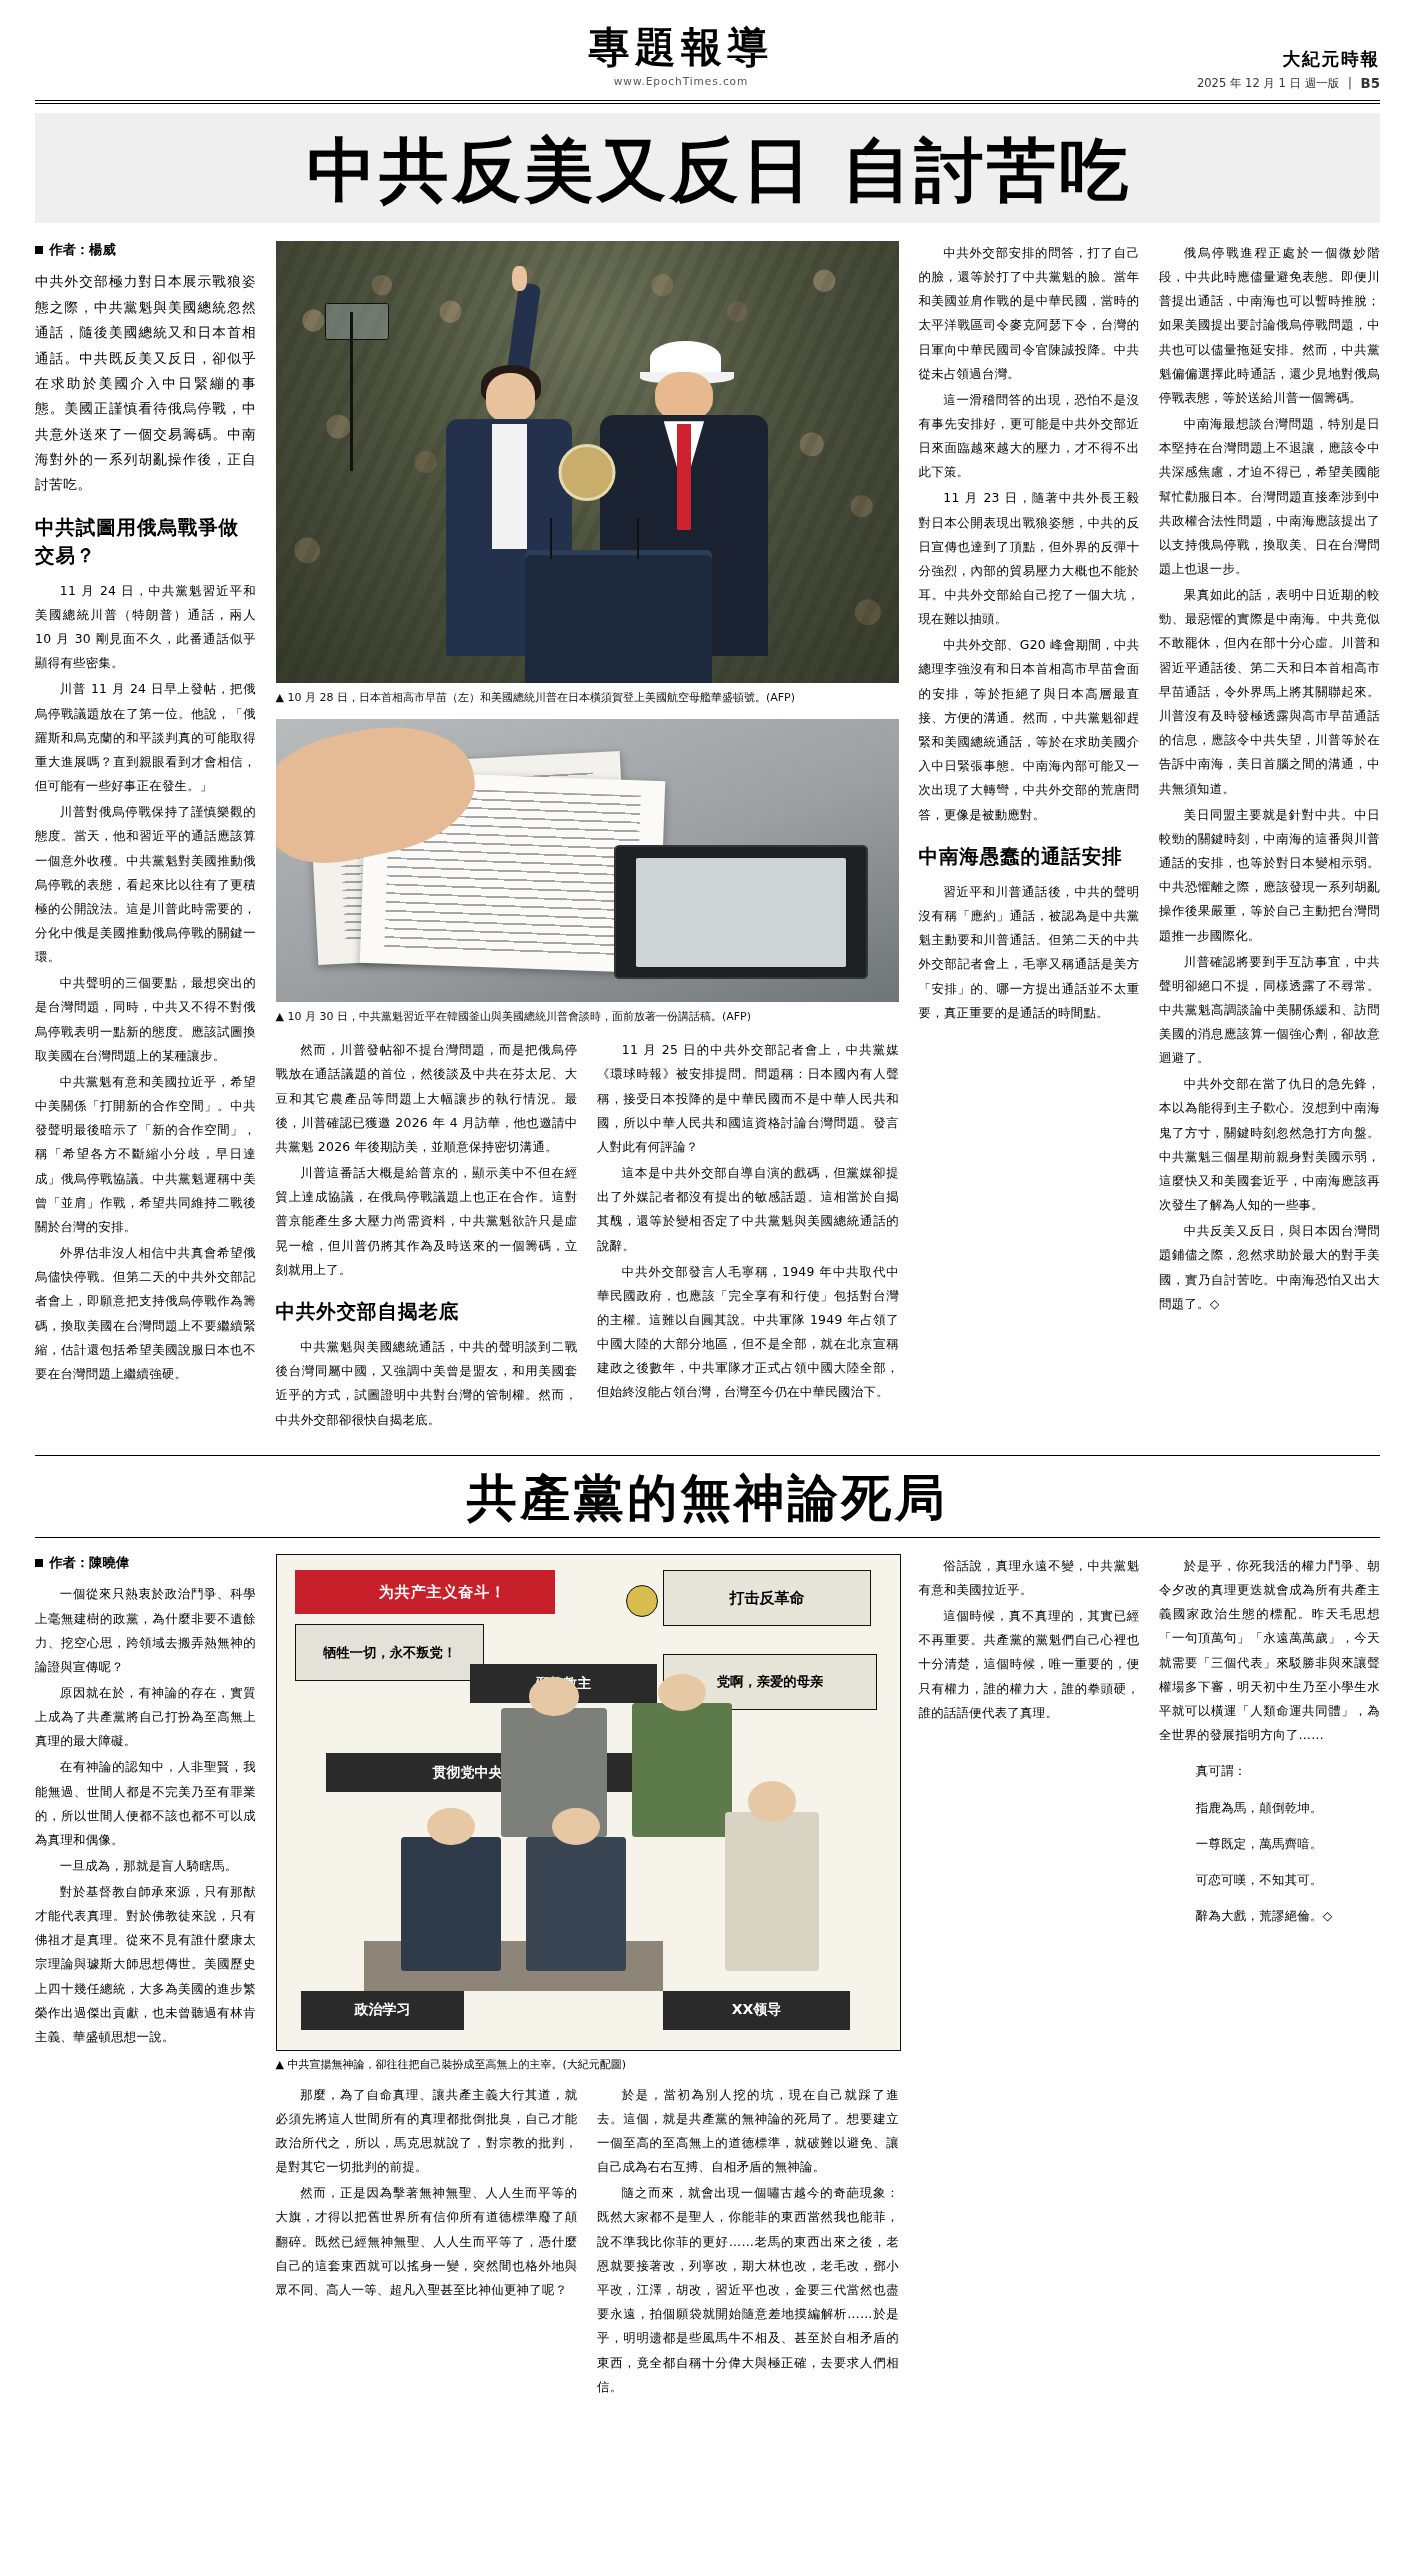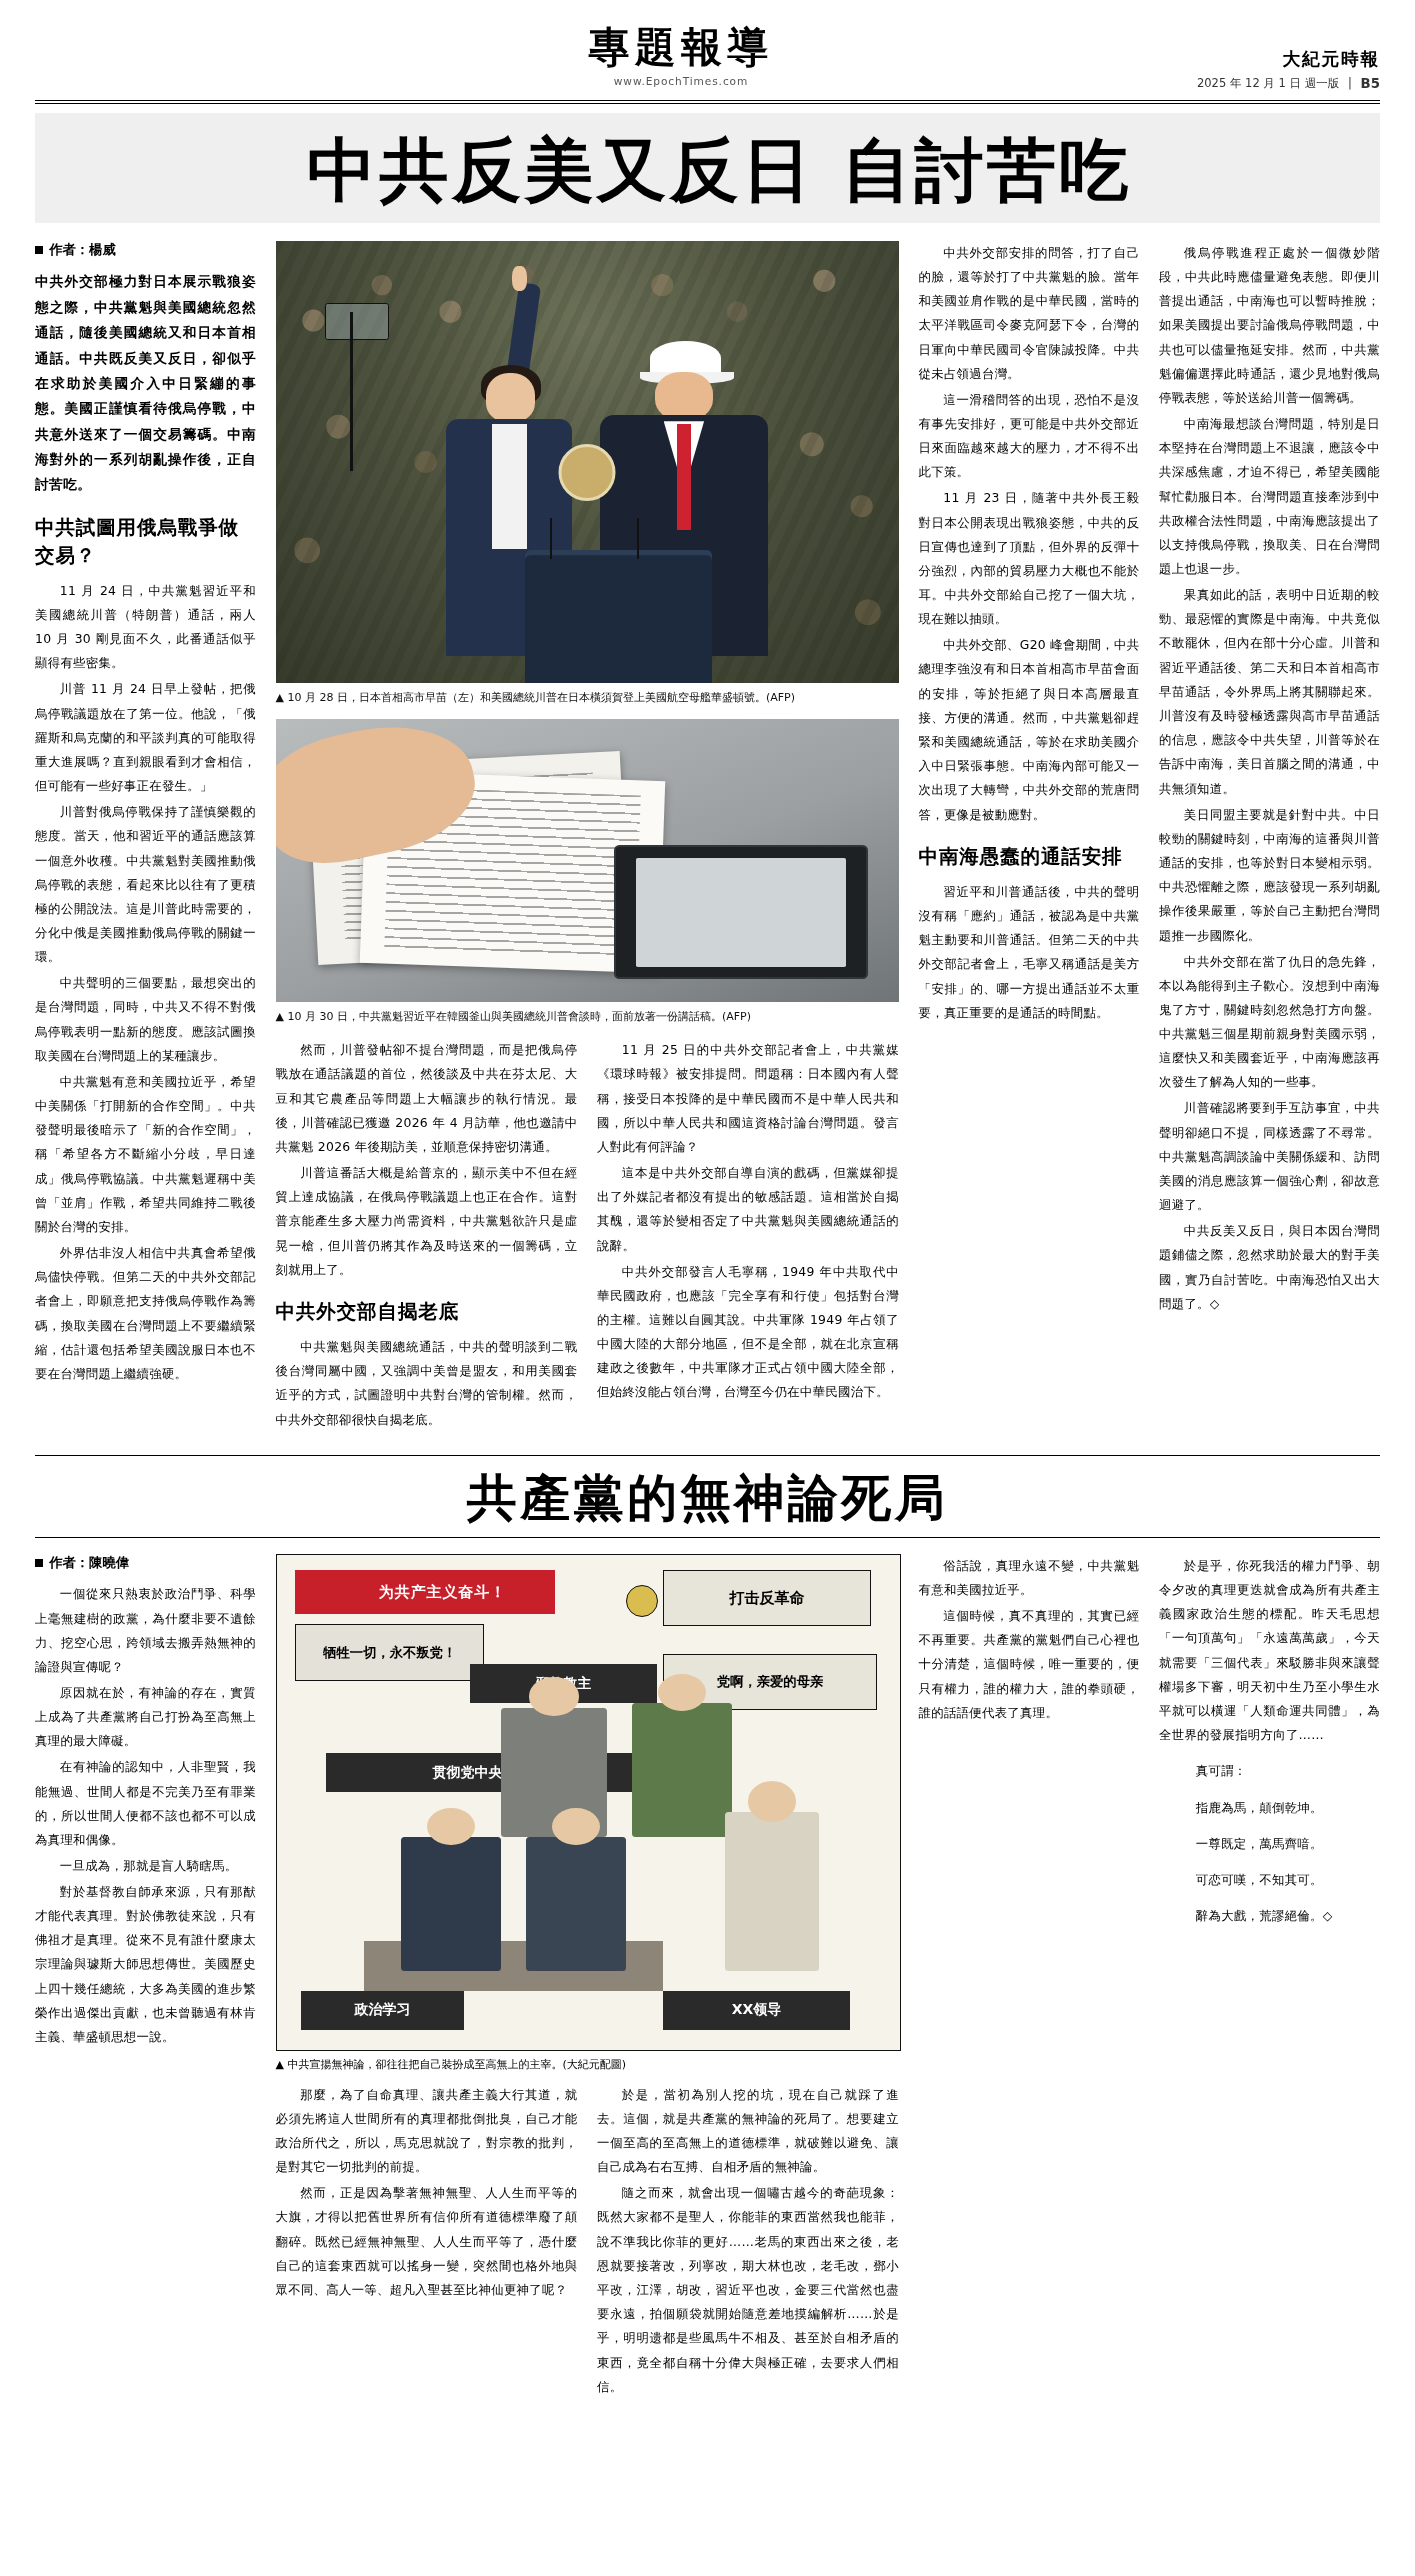--- a/index.html
+++ b/index.html
@@ -19,21 +19,21 @@
   .rule-thin{border-top:0.9px solid #000;margin-top:2.7px;}
 
   
   .headline-band{background:#efefef;padding:19.5px 0 16px 0;margin-top:8.8px;}
   .headline{font-family:"DejaVu Serif","Liberation Serif",serif;font-size:69px;font-weight:bold;text-align:center;letter-spacing:3.5px;line-height:1.08;padding-left:24px;}
 
   
   .art{display:grid;grid-template-columns:221px 1fr 221px 221px;gap:19.5px;margin-top:17.7px;}
   .byline{font-size:13.3px;font-weight:bold;margin-bottom:10.6px;}
   .byline .sq{display:inline-block;width:8px;height:8px;background:#000;margin-right:6.2px;vertical-align:middle;}
-  .lede{font-size:13.7px;line-height:1.85;font-weight:bold;text-align:justify;letter-spacing:0.4px;}
+  .lede{font-size:13.7px;line-height:1.85;font-weight:normal;text-align:justify;letter-spacing:0.4px;}
   .sub{font-family:"DejaVu Serif","Liberation Serif",serif;font-size:19.5px;font-weight:bold;line-height:1.45;margin:16px 0 8.8px;letter-spacing:0.9px;}
   p.body{font-size:12.4px;line-height:1.95;text-align:justify;margin:0 0 1.8px;letter-spacing:0.3px;text-indent:2em;}
   .col{min-width:0;}
   .cols2{display:grid;grid-template-columns:1fr 1fr;gap:19.5px;}
 
   
   .photo{width:100%;position:relative;overflow:hidden;background:#2b2f2a;}
   .cap{font-size:11px;line-height:1.6;margin:6.2px 0 12.4px;color:#111;}
 
   
@@ -225,22 +225,22 @@
       <p class="body">中共外交部、G20 峰會期間，中共總理李強沒有和日本首相高市早苗會面的安排，等於拒絕了與日本高層最直接、方便的溝通。然而，中共黨魁卻趕緊和美國總統通話，等於在求助美國介入中日緊張事態。中南海內部可能又一次出現了大轉彎，中共外交部的荒唐問答，更像是被動應對。</p>
       <div class="sub">中南海愚蠢的通話安排</div>
       <p class="body">習近平和川普通話後，中共的聲明沒有稱「應約」通話，被認為是中共黨魁主動要和川普通話。但第二天的中共外交部記者會上，毛寧又稱通話是美方「安排」的、哪一方提出通話並不太重要，真正重要的是通話的時間點。</p>
     </div>
 
     <div class="col">
       <p class="body">俄烏停戰進程正處於一個微妙階段，中共此時應儘量避免表態。即便川普提出通話，中南海也可以暫時推脫；如果美國提出要討論俄烏停戰問題，中共也可以儘量拖延安排。然而，中共黨魁偏偏選擇此時通話，還少見地對俄烏停戰表態，等於送給川普一個籌碼。</p>
       <p class="body">中南海最想談台灣問題，特別是日本堅持在台灣問題上不退讓，應該令中共深感焦慮，才迫不得已，希望美國能幫忙勸服日本。台灣問題直接牽涉到中共政權合法性問題，中南海應該提出了以支持俄烏停戰，換取美、日在台灣問題上也退一步。</p>
       <p class="body">果真如此的話，表明中日近期的較勁、最惡懼的實際是中南海。中共竟似不敢罷休，但內在部十分心虛。川普和習近平通話後、第二天和日本首相高市早苗通話，令外界馬上將其關聯起來。川普沒有及時發極透露與高市早苗通話的信息，應該令中共失望，川普等於在告訴中南海，美日首腦之間的溝通，中共無須知道。</p>
       <p class="body">美日同盟主要就是針對中共。中日較勁的關鍵時刻，中南海的這番與川普通話的安排，也等於對日本變相示弱。中共恐懼離之際，應該發現一系列胡亂操作後果嚴重，等於自己主動把台灣問題推一步國際化。</p>
+      <p class="body">川普確認將要到手互訪事宜，中共聲明卻絕口不提，同樣透露了不尋常。中共黨魁高調談論中美關係緩和、訪問美國的消息應該算一個強心劑，卻故意迴避了。</p>
       <p class="body">中共外交部在當了仇日的急先鋒，本以為能得到主子歡心。沒想到中南海鬼了方寸，關鍵時刻忽然急打方向盤。中共黨魁三個星期前親身對美國示弱，這麼快又和美國套近乎，中南海應該再次發生了解為人知的一些事。</p>
-      <p class="body">川普確認將要到手互訪事宜，中共聲明卻絕口不提，同樣透露了不尋常。中共黨魁高調談論中美關係緩和、訪問美國的消息應該算一個強心劑，卻故意迴避了。</p>
       <p class="body">中共反美又反日，與日本因台灣問題鋪儘之際，忽然求助於最大的對手美國，實乃自討苦吃。中南海恐怕又出大問題了。◇</p>
       <p class="body"></p>
     </div>
   </div>
 
   <div class="band2">
     <div class="headline2">共產黨的無神論死局</div>
     <div class="rule2"></div>
   </div>
 

